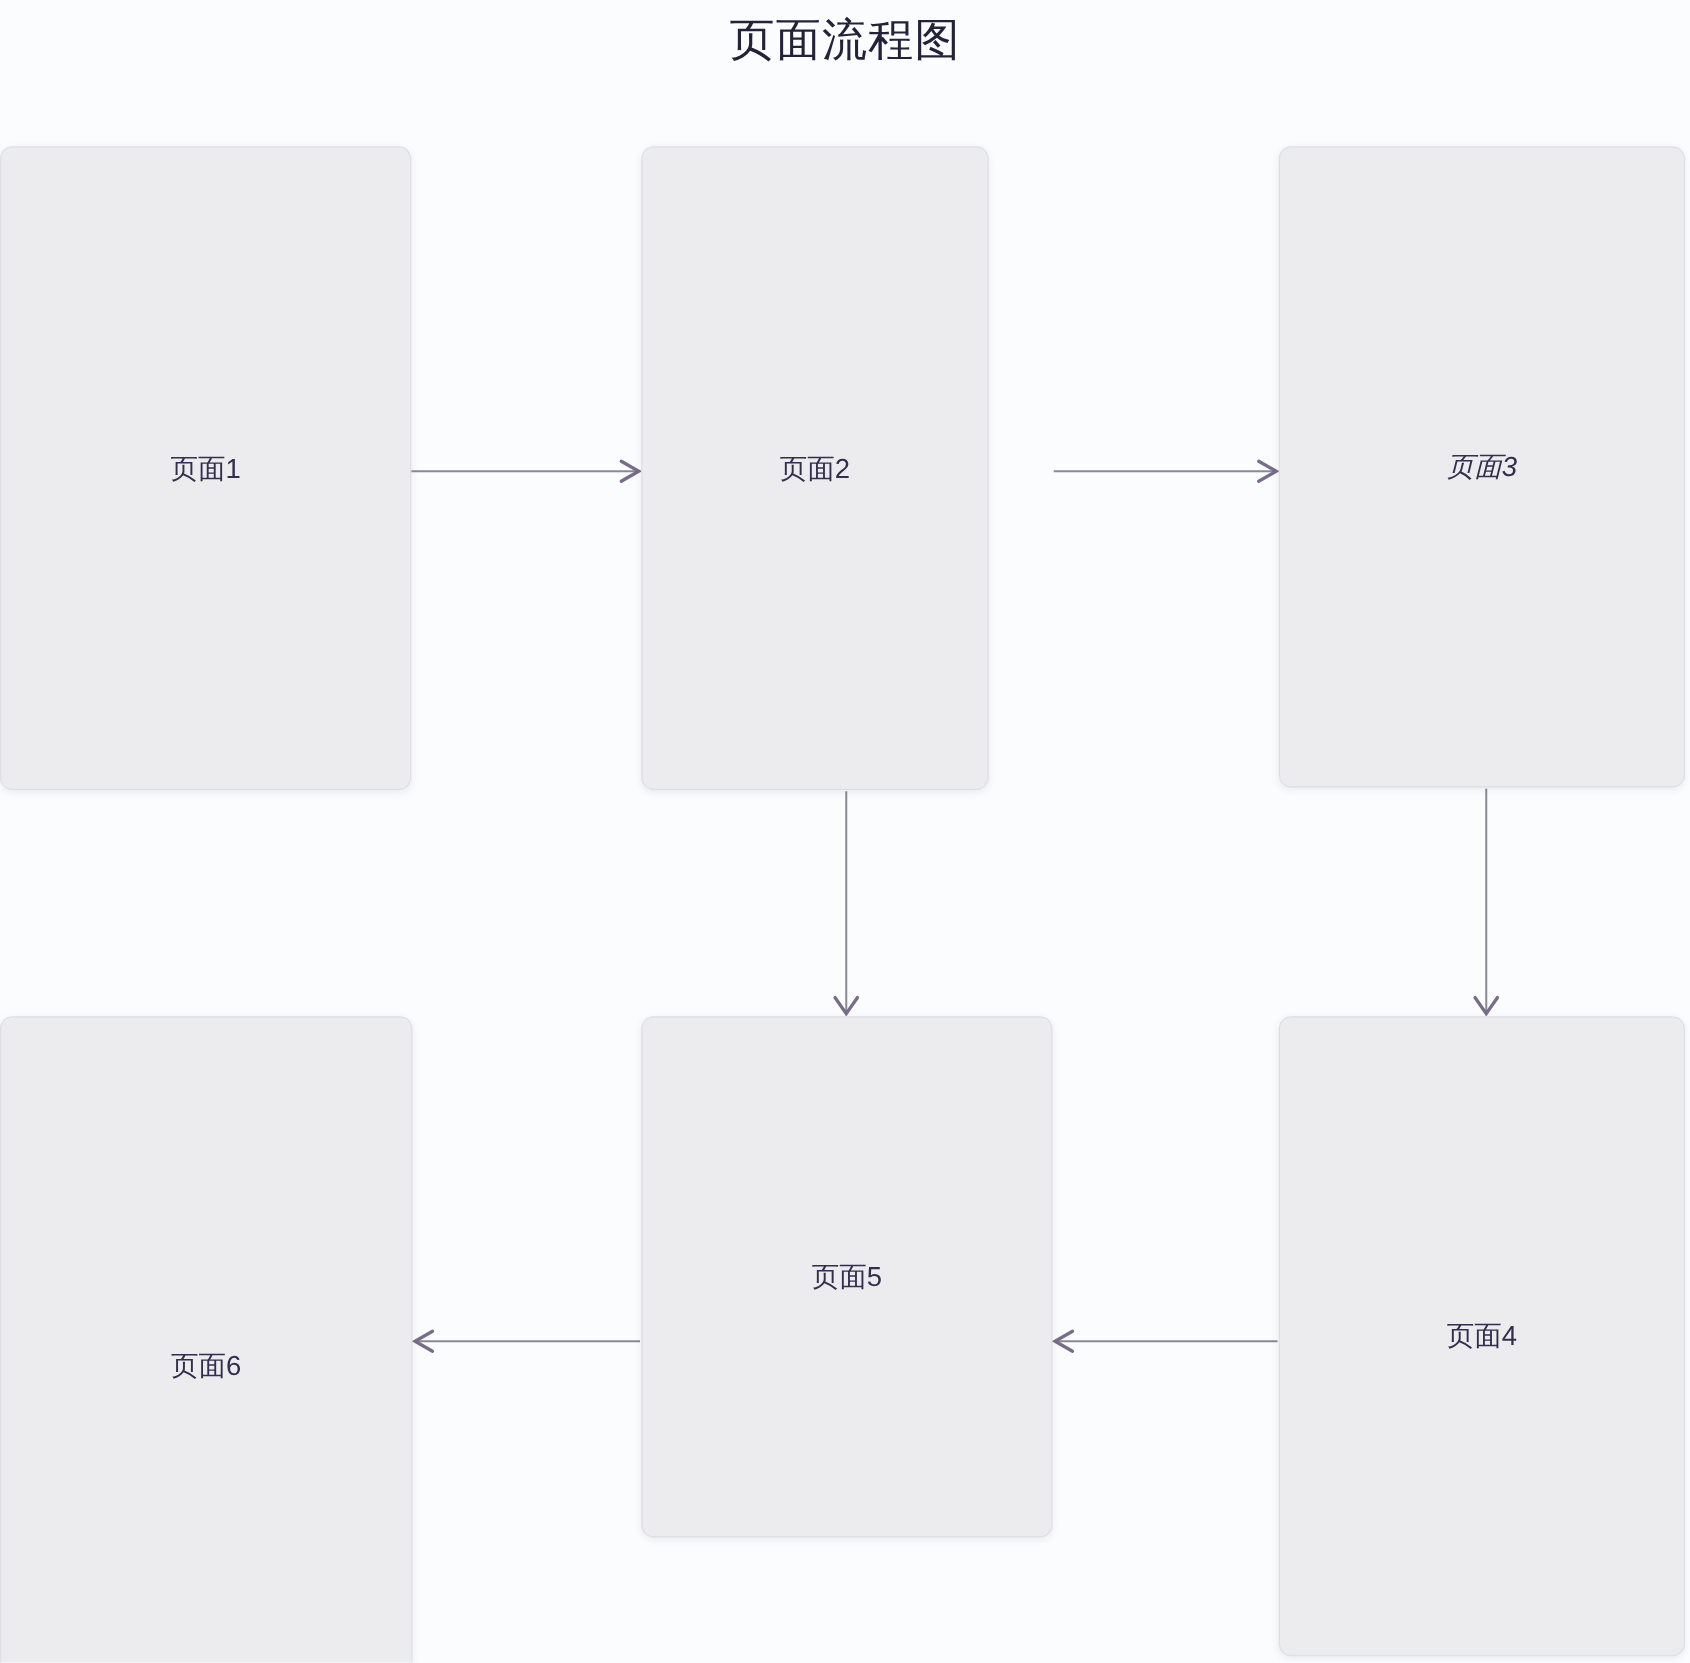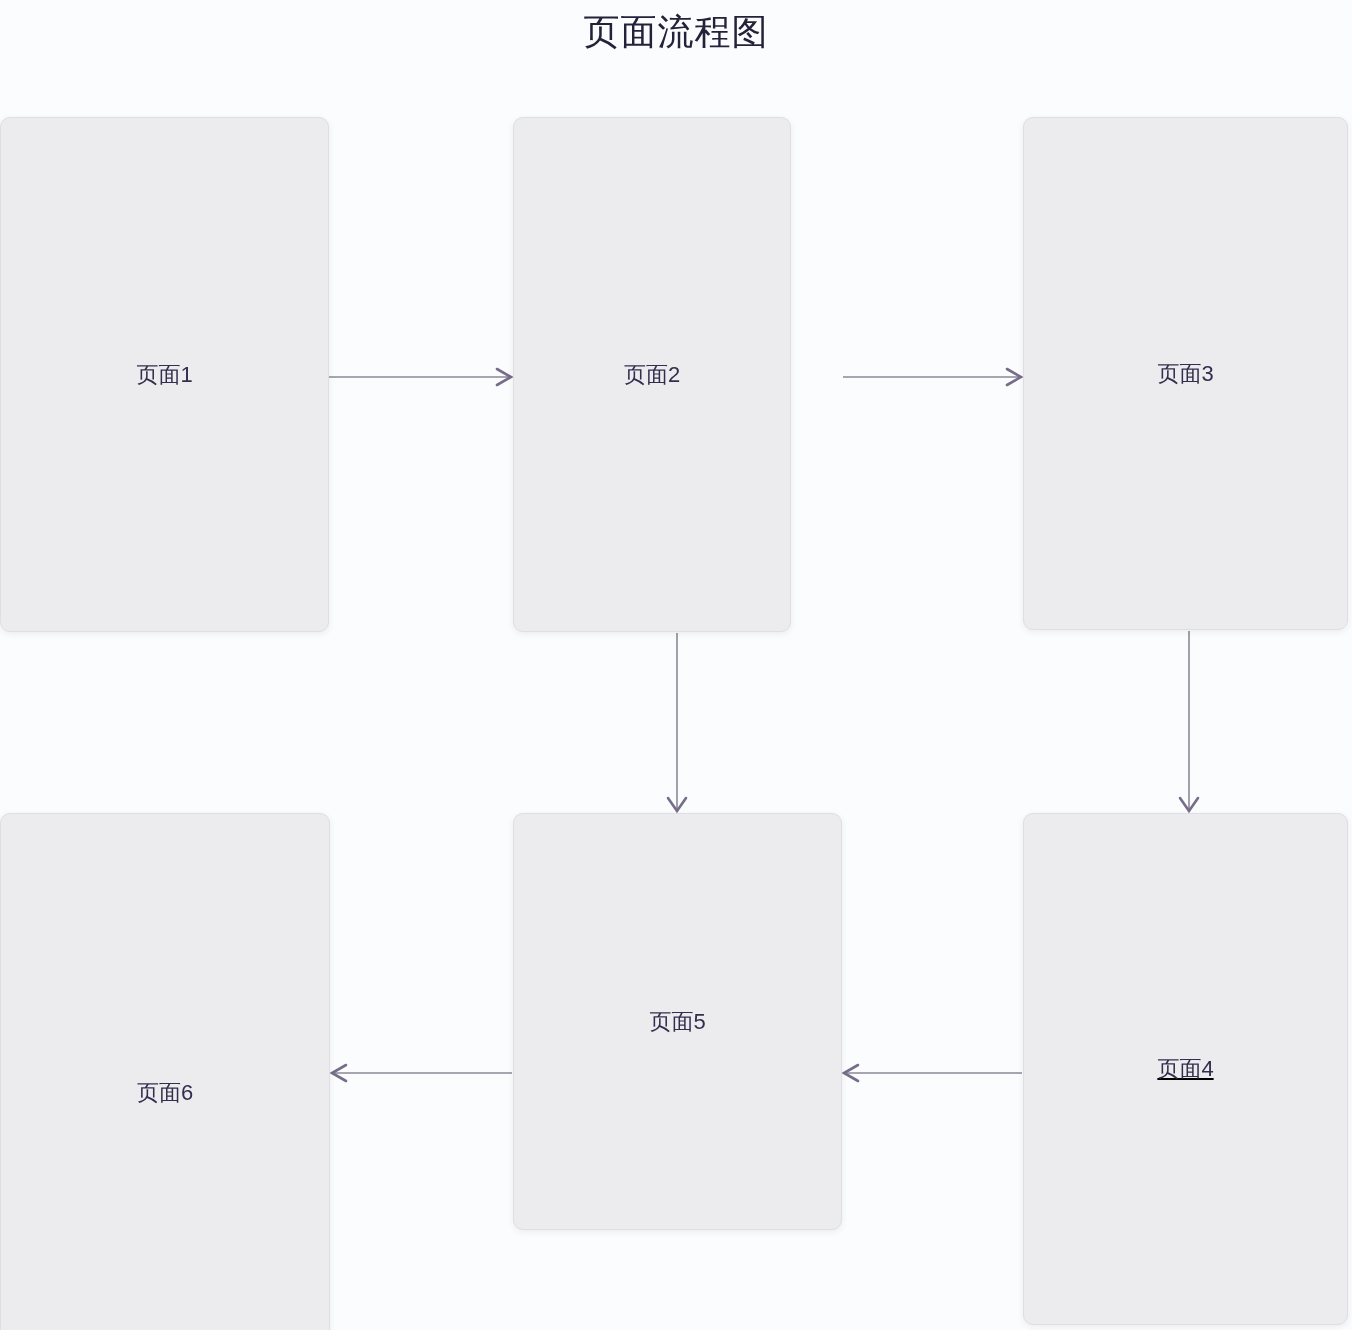--- a/index.html
+++ b/index.html
@@ -45,24 +45,24 @@
     box-sizing:border-box;
   }
   .flow-node .node-label{
     font-size:22px;
     color:var(--label-text);
     font-weight:400;
   }
   
   .n1{left:0px;   top:117px; width:329px; height:515px;}
   .n2{left:513px; top:117px; width:278px; height:515px;}
-  .n3{left:1023px;top:117px; width:325px; height:513px;}
+  .n3{left:1023px;top:117px; width:325px; height:513px;font-style:italic;}
   .n6{left:0px;   top:813px; width:330px; height:559px;}
   .n5{left:513px; top:813px; width:329px; height:417px;}
-  .n4{left:1023px;top:813px; width:325px; height:512px;text-decoration:underline;}
+  .n4{left:1023px;top:813px; width:325px; height:512px;}
 
   .edges-layer{
     position:absolute;
     left:0;top:0;
     width:1352px;height:1330px;
     pointer-events:none;
   }
   .edges-layer line{
     stroke:var(--edge-line);
     stroke-width:1.6;

